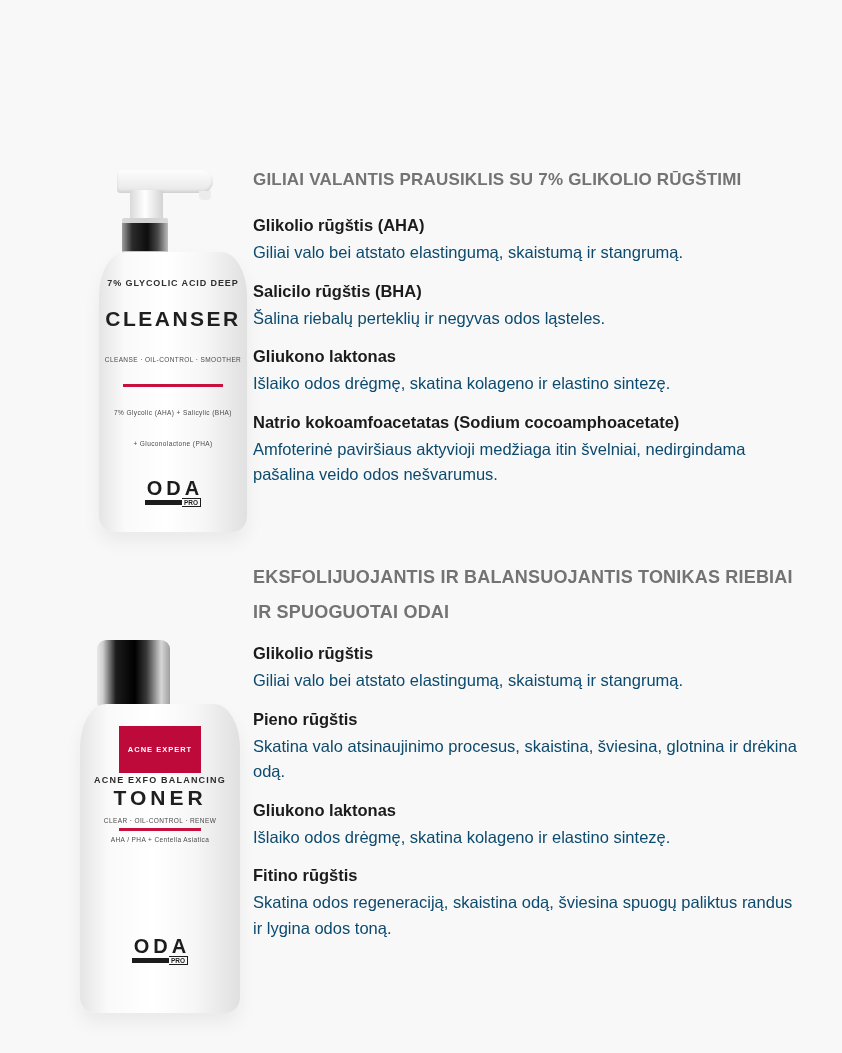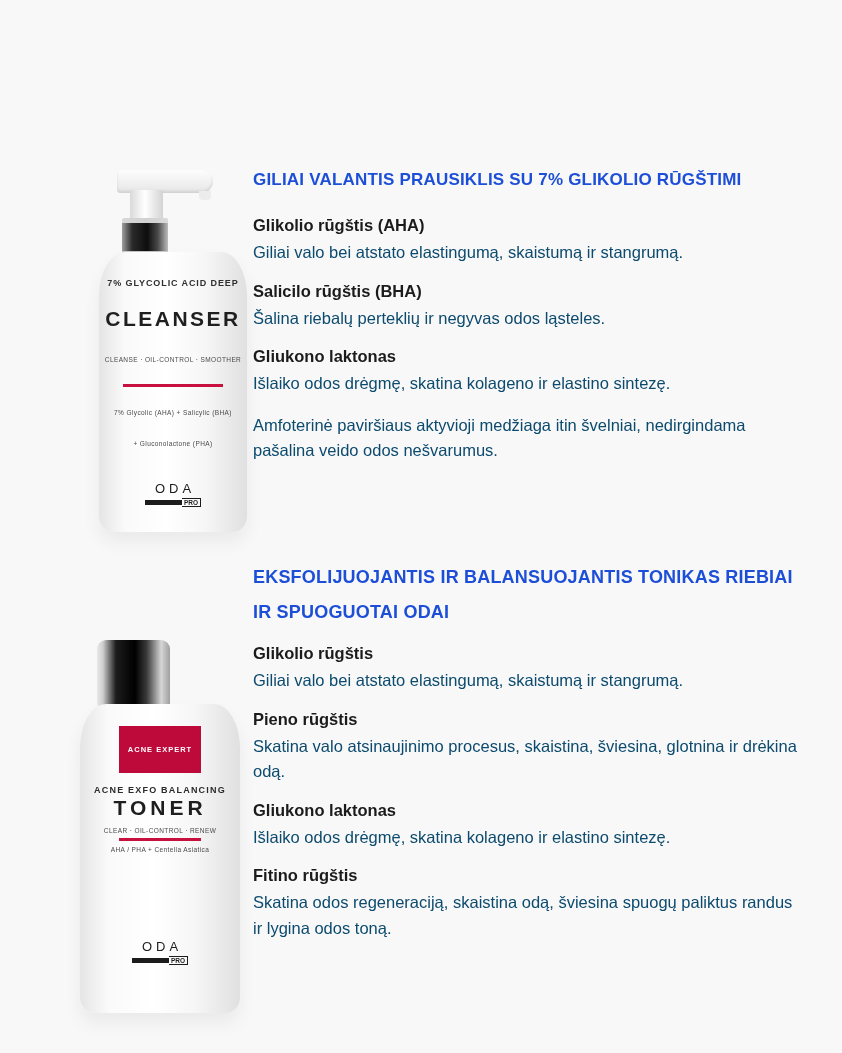--- a/index.html
+++ b/index.html
@@ -17,42 +17,42 @@
   }
   .banner .banner-text {
     color:#FFFFFF; font-size:40px; font-weight:700; letter-spacing:0.5px; white-space:nowrap;
   }
 
   
   .text-section { position:absolute; left:253px; width:556px; color:#1B1B1B; }
   .text-section.s1 { top:170px; }
   .text-section.s2 { top:560px; }
   .section-heading {
-    margin:0 0 26px 0; font-size:17px; font-weight:700; color:#1d4ed8; letter-spacing:0.2px;
+    margin:0 0 26px 0; font-size:17px; font-weight:700; color:#737373; letter-spacing:0.2px;
   }
   .s1 .section-heading { white-space:nowrap; }
   .s2 .section-heading { font-size:18px; line-height:1.95; margin-bottom:14px; max-width:540px; }
   .ingredient { margin-bottom:16px; max-width:545px; }
   .ingredient h3 { margin:0 0 5px 0; font-size:16.5px; font-weight:700; color:#1B1B1B; }
   .ingredient p  { margin:0; font-size:16.5px; line-height:1.55; color:#0c4a6e; }
 
   
   .bottle-body {
     position:absolute;
     background:linear-gradient(90deg,#e5e5e5 0%,#fafafa 18%,#ffffff 46%,#f6f6f6 72%,#e0e0e0 100%);
     border-radius:26px 26px 14px 14px / 44px 44px 16px 16px;
     box-shadow:0 10px 18px rgba(0,0,0,0.06);
     display:flex; flex-direction:column; align-items:center; text-align:center;
   }
   .lbl-small   { font-size:9px;  font-weight:600; letter-spacing:0.9px; color:#2F2F2F; white-space:nowrap; }
   .lbl-big     { font-size:21px; font-weight:700; letter-spacing:2.5px; color:#1F1F1F; white-space:nowrap; }
   .lbl-tiny    { font-size:6.5px; font-weight:500; letter-spacing:0.4px; color:#4A4A4A; white-space:nowrap; }
   .red-line    { height:3px; background:#C8103E; }
   .oda { position:absolute; left:0; right:0; display:flex; flex-direction:column; align-items:center; }
-  .oda-word { font-size:13px; font-weight:400; letter-spacing:4px; color:#1C1C1C; line-height:17px; text-indent:4px; }
+  .oda-word { font-size:20px; font-weight:700; letter-spacing:4px; color:#1C1C1C; line-height:17px; text-indent:4px; }
   .oda-row  { display:flex; align-items:center; width:56px; margin-top:1px; }
   .oda-bar  { flex:1; height:5px; background:#1C1C1C; }
   .oda-pro  { font-size:6.5px; font-weight:700; color:#1C1C1C; border:1px solid #1C1C1C; border-left:none; padding:0 2px; line-height:7px; }
 
   
   .bottle1 { position:absolute; left:85px; top:168px; width:148px; height:364px; }
   .b1-spout {
     position:absolute; left:32px; top:2px; width:96px; height:23px;
     background:linear-gradient(180deg,#fdfdfd,#e6e6e6);
     border-radius:4px 12px 12px 4px; box-shadow:inset 0 -2px 3px rgba(0,0,0,0.10);
@@ -85,21 +85,21 @@
   .b2-cap {
     position:absolute; left:17px; top:0; width:73px; height:66px;
     background:linear-gradient(90deg,#e8e8e8 0%,#cfcfcf 8%,#1c1c1c 26%,#000000 52%,#3a3a3a 68%,#d6d6d6 88%,#9f9f9f 100%);
     border-radius:9px 9px 2px 2px;
   }
   .b2-body { left:0; top:64px; width:160px; height:309px; padding-top:22px; box-sizing:border-box; }
   .acne-badge {
     background:#BE0A3A; color:#FFFFFF; font-size:7.5px; font-weight:700; letter-spacing:1px;
     padding:19px 9px; white-space:nowrap;
   }
-  .b2-body .lbl-mid { margin-top:12px; font-size:9px; font-weight:600; letter-spacing:1.2px; color:#2A2A2A; white-space:nowrap; }
+  .b2-body .lbl-mid { margin-top:2px; font-size:9px; font-weight:600; letter-spacing:1.2px; color:#2A2A2A; white-space:nowrap; }
   .b2-body .lbl-big { margin-top:1px; letter-spacing:4px; }
   .b2-body .lbl-tiny.caps { margin-top:7px; }
   .b2-body .red-line { width:82px; margin-top:4px; }
   .b2-body .lbl-tiny.ing { margin-top:5px; }
   .b2-body .oda { bottom:48px; }
 </style>
 </head>
 <body>
 
 <div class="canvas">
@@ -154,20 +154,21 @@
     </div>
     <div class="ingredient">
       <h3>Salicilo rūgštis (BHA)</h3>
       <p>Šalina riebalų perteklių ir negyvas odos ląsteles.</p>
     </div>
     <div class="ingredient">
       <h3>Gliukono laktonas</h3>
       <p>Išlaiko odos drėgmę, skatina kolageno ir elastino sintezę.</p>
     </div>
     <div class="ingredient">
+      <h3>Natrio kokoamfoacetatas (Sodium cocoamphoacetate)</h3>
       <p>Amfoterinė paviršiaus aktyvioji medžiaga itin švelniai, nedirgindama pašalina veido odos nešvarumus.</p>
     </div>
   </section>
 
   <section class="text-section s2">
     <h2 class="section-heading">EKSFOLIJUOJANTIS IR BALANSUOJANTIS TONIKAS RIEBIAI IR SPUOGUOTAI ODAI</h2>
 
     <div class="ingredient">
       <h3>Glikolio rūgštis</h3>
       <p>Giliai valo bei atstato elastingumą, skaistumą ir stangrumą.</p>

